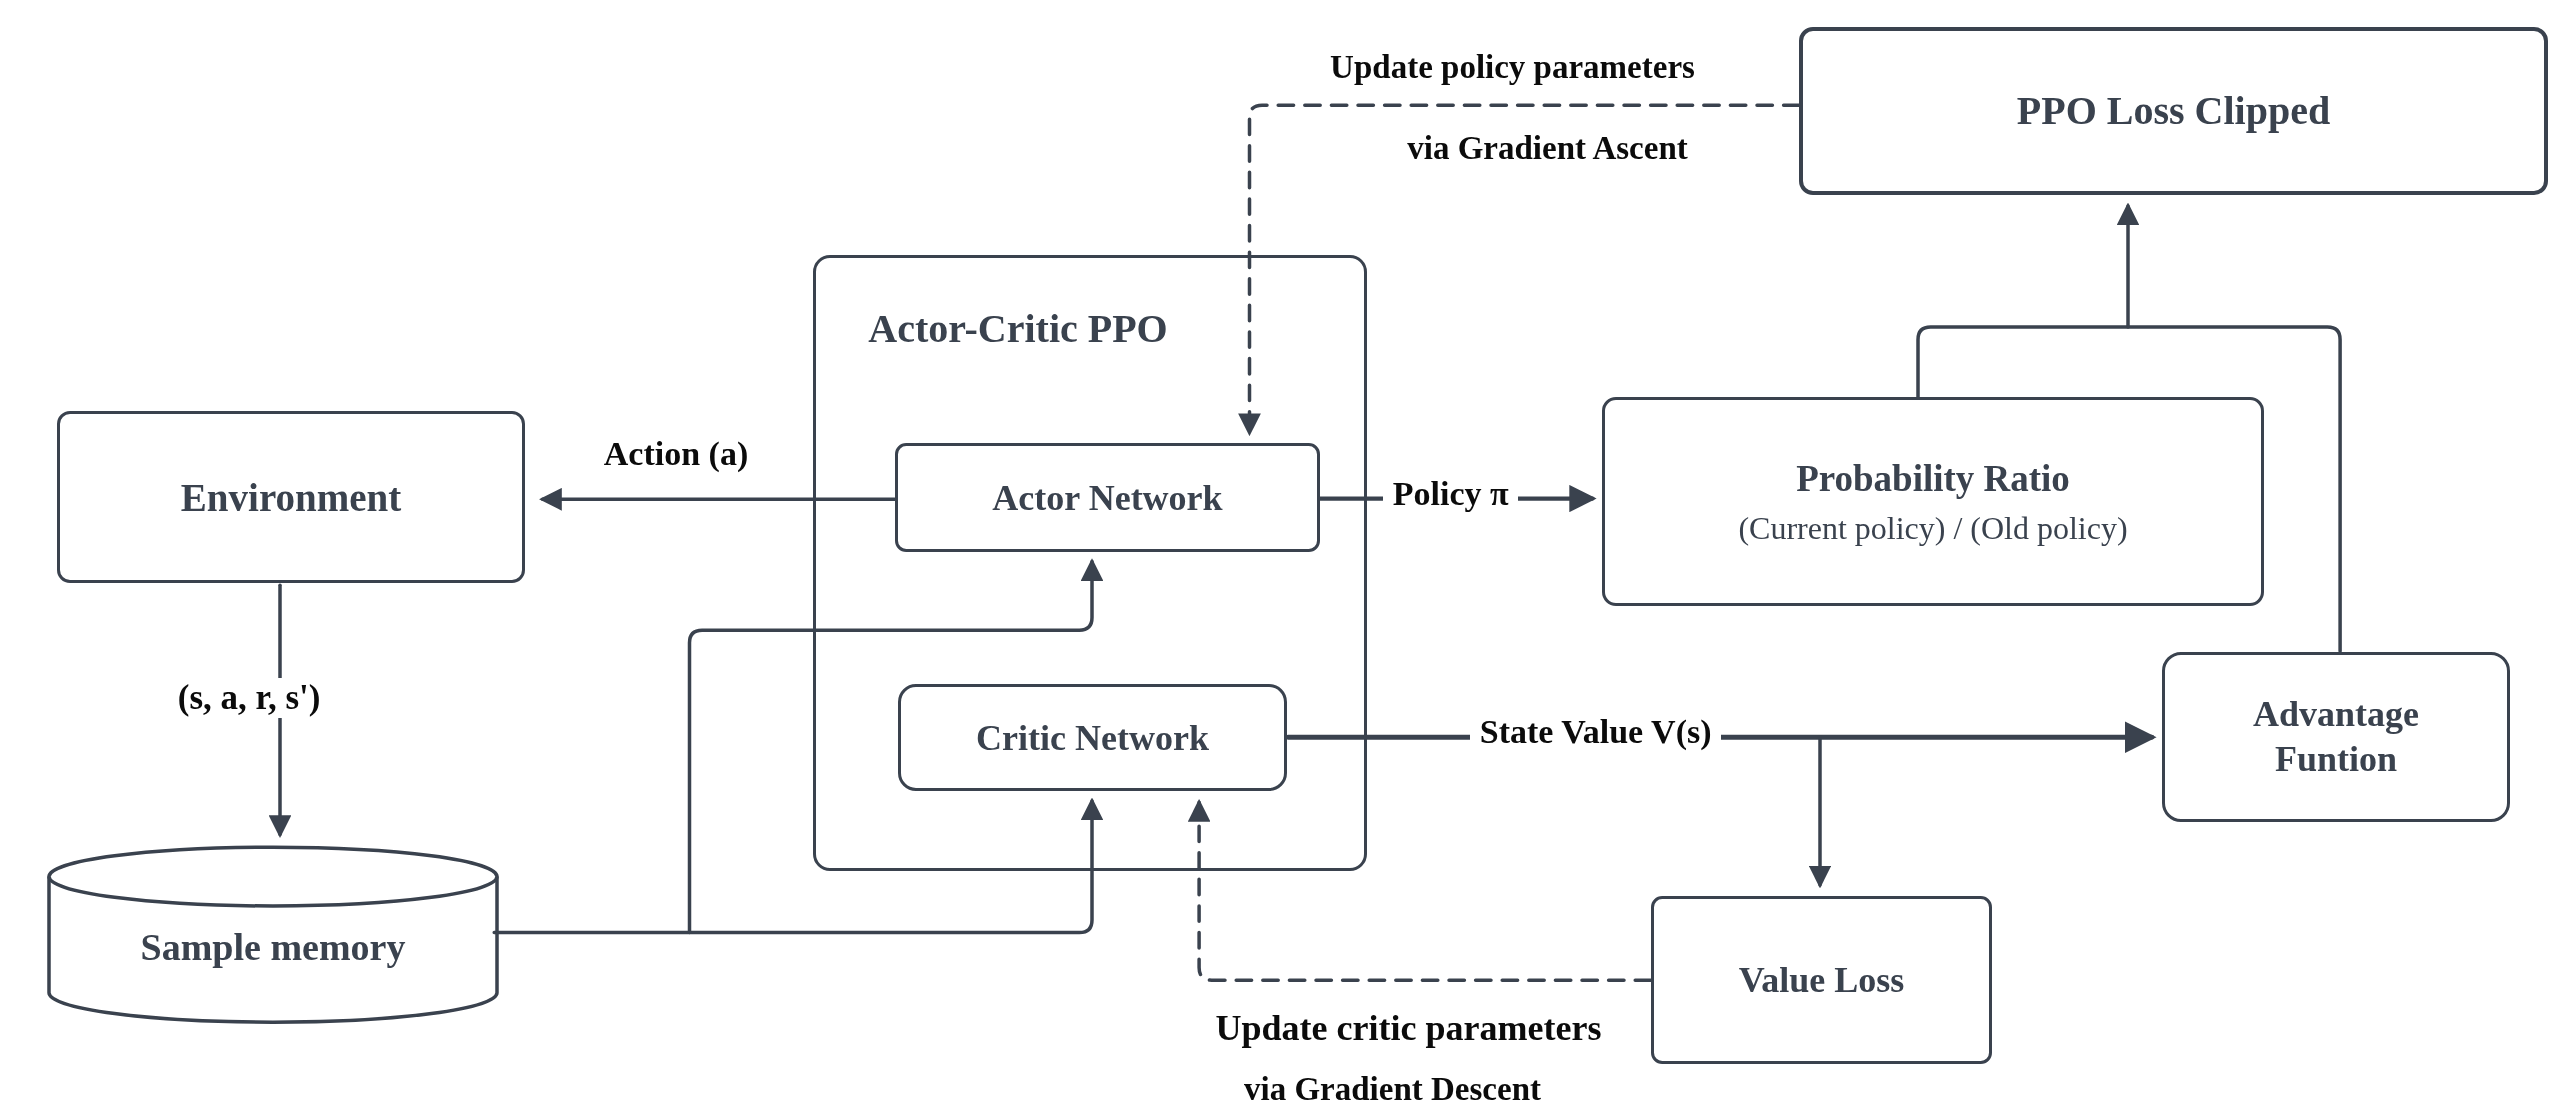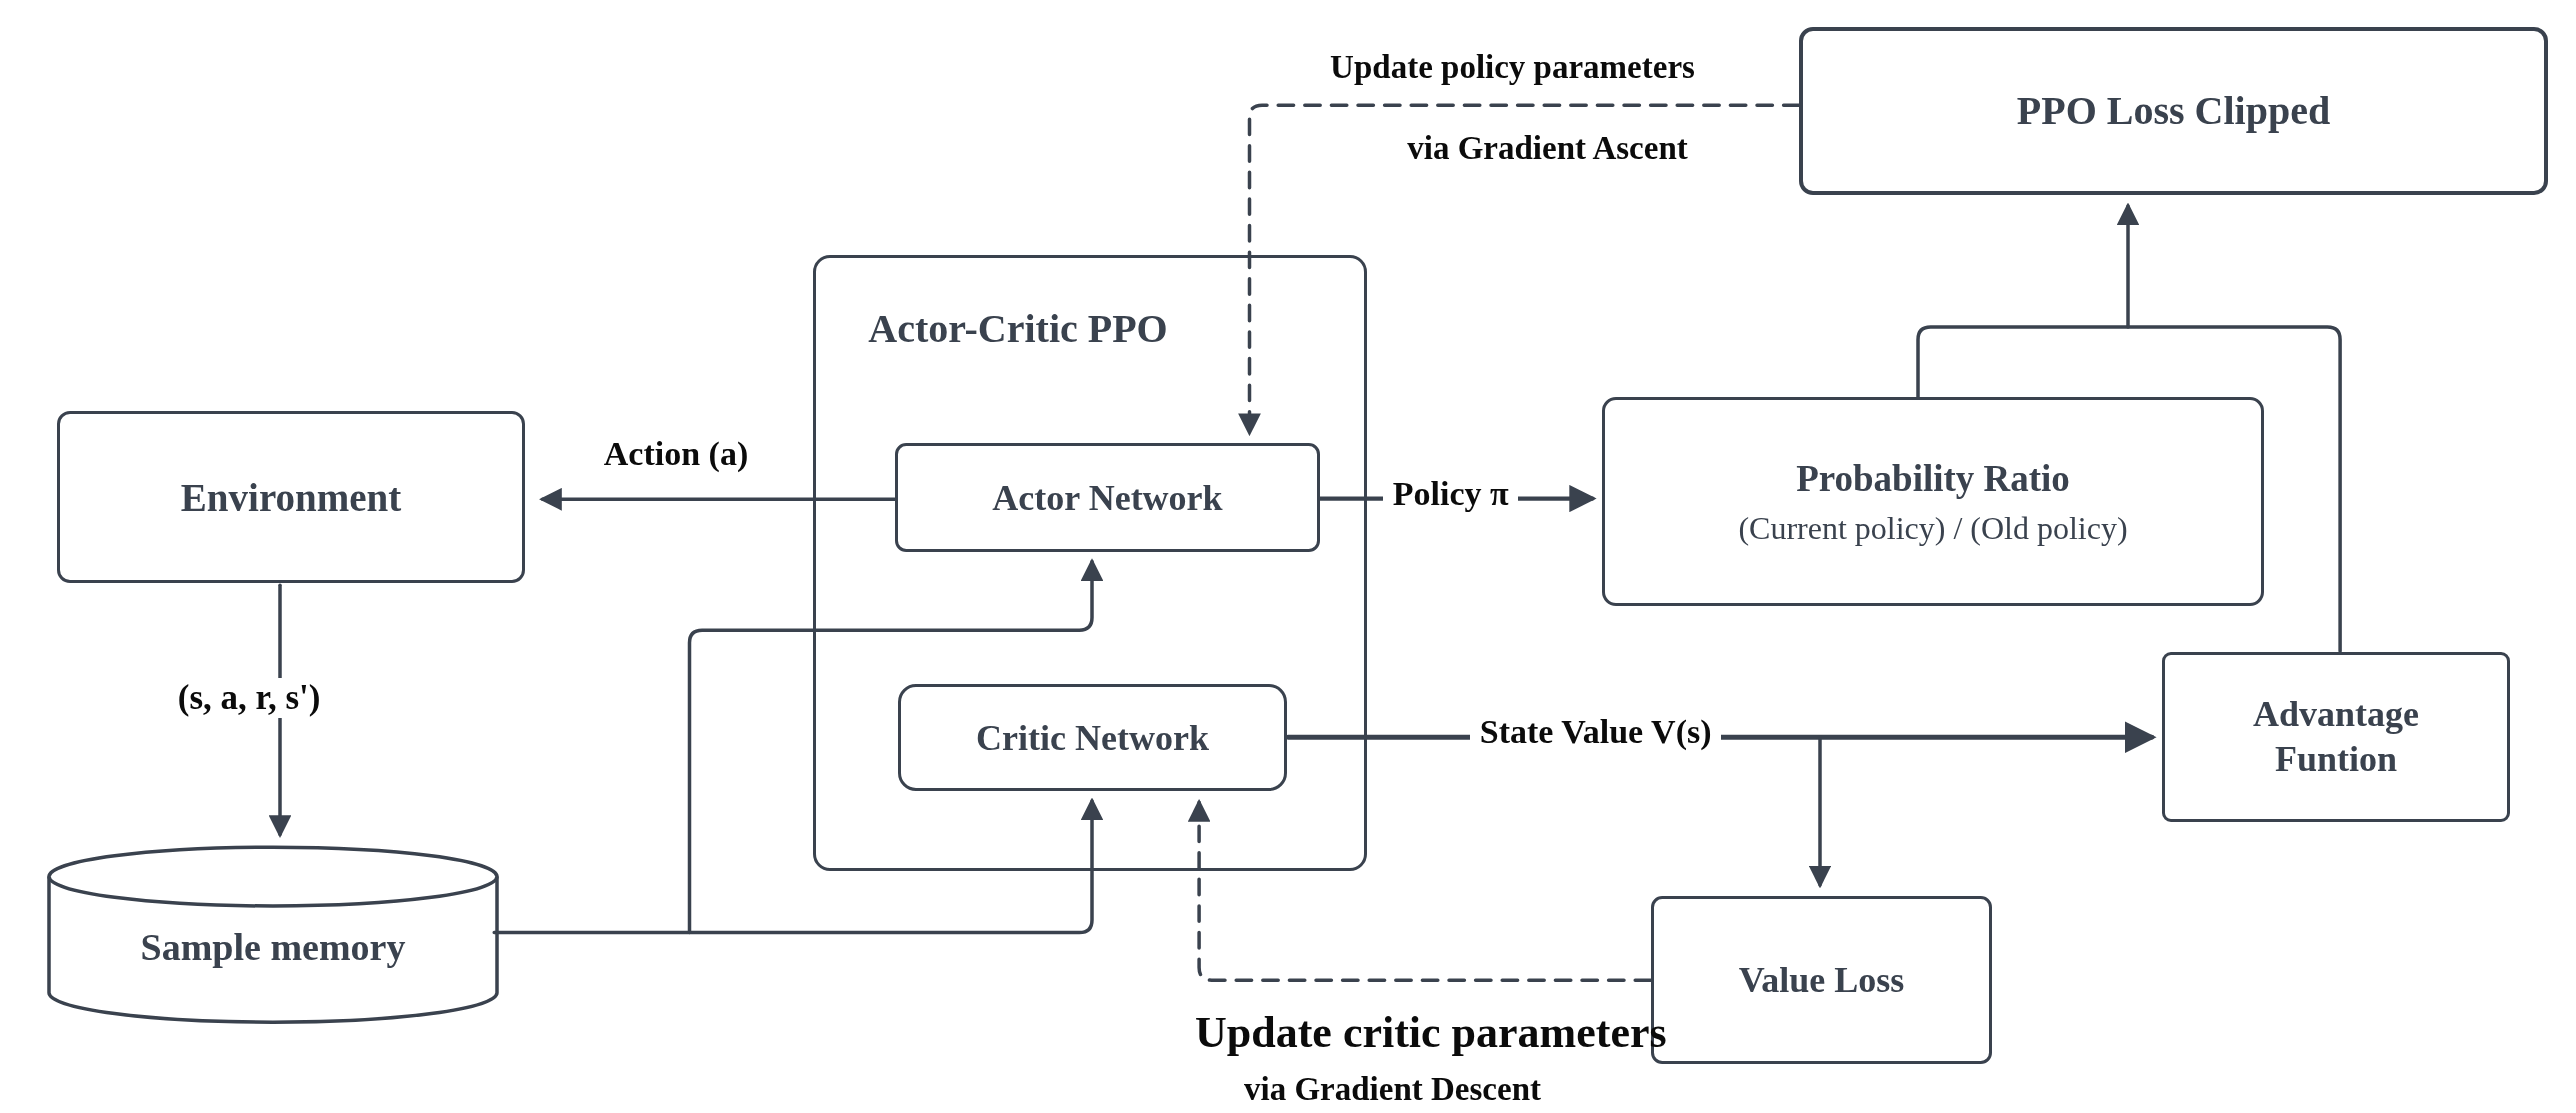--- a/index.html
+++ b/index.html
@@ -118,37 +118,37 @@
 
   <div class="node" style="left:1799px;top:26.6px;width:749px;height:168px;border-radius:14px;font-size:40px;border-width:4.2px;">
     <span>PPO Loss Clipped</span>
   </div>
 
   <div class="node" style="left:1602px;top:397px;width:662px;height:209px;border-radius:14px;font-size:37px;">
     <span>Probability Ratio</span>
     <span class="sub">(Current policy) / (Old policy)</span>
   </div>
 
-  <div class="node" style="left:2162px;top:652px;width:348px;height:170px;border-radius:9px;font-size:36px;line-height:1.25;">
+  <div class="node" style="left:2162px;top:652px;width:348px;height:170px;border-radius:19px;font-size:36px;line-height:1.25;">
     <span>Advantage</span>
     <span>Funtion</span>
   </div>
 
   <div class="node" style="left:1651px;top:896px;width:341px;height:168px;border-radius:11.2px;font-size:36px;">
     <span>Value Loss</span>
   </div>
 
   <div class="edge-label" style="left:536px;top:435px;width:280px;font-size:34px;">Action (a)</div>
 
   <div class="edge-label on-line" style="left:168px;top:678px;font-size:35px;">(s, a, r, s')</div>
 
   <div class="edge-label on-line" style="left:1383px;top:475px;font-size:34px;">Policy π</div>
 
   <div class="edge-label on-line" style="left:1470px;top:713px;font-size:34px;">State Value V(s)</div>
 
   <div class="edge-label" style="left:1299px;top:49px;width:427px;font-size:33px;">Update policy parameters</div>
   <div class="edge-label" style="left:1334px;top:130px;width:427px;font-size:33px;">via Gradient Ascent</div>
 
-  <div class="edge-label" style="left:1195px;top:1007px;width:427px;font-size:44px;">Update critic parameters</div>
+  <div class="edge-label" style="left:1195px;top:1007px;width:427px;font-size:36px;">Update critic parameters</div>
   <div class="edge-label" style="left:1179px;top:1071px;width:427px;font-size:33px;">via Gradient Descent</div>
 
 </div>
 
 
 </body></html>

